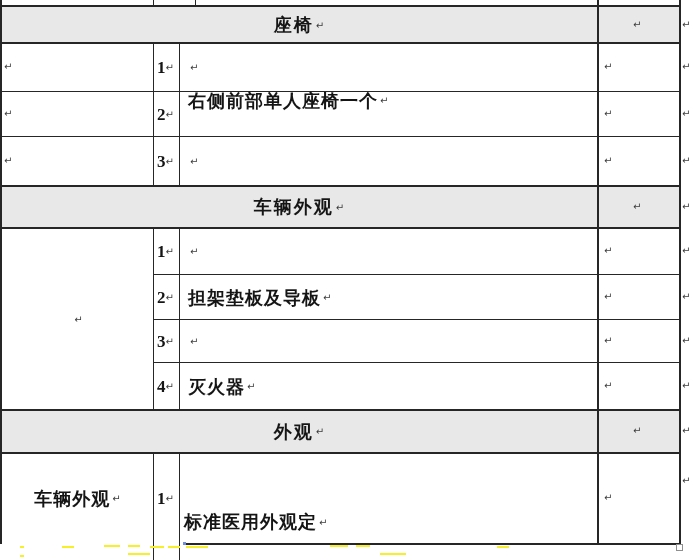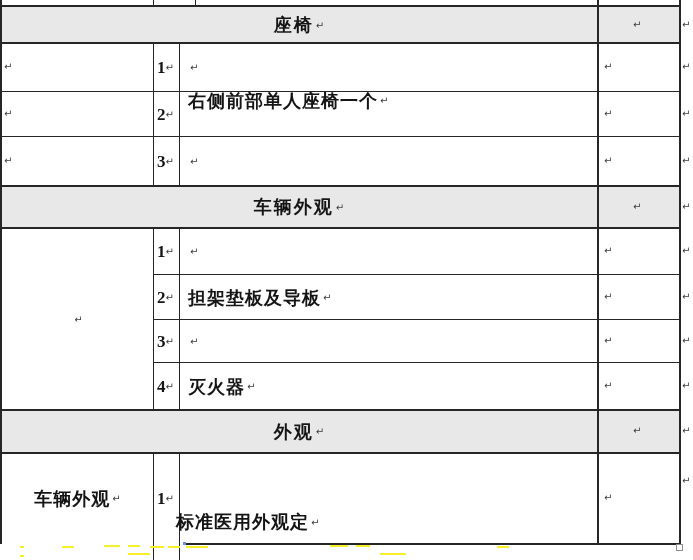--- a/index.html
+++ b/index.html
@@ -133,21 +133,21 @@
       <span class="pm inl">↵</span>
     </div>
   <div class="cell" style="left:188px;top:320px;width:404px;height:43px">
       <span class="pm inl">↵</span>
     </div>
   <div class="cell" style="left:188px;top:363px;width:404px;height:47px">
       <span class="zh">灭火器</span>
       <span class="pm inl">↵</span>
     </div>
 
-  <div class="cell" style="left:176px;top:508px;width:412px;height:28px">
+  <div class="cell" style="left:184px;top:508px;width:412px;height:28px">
       <span class="zh">标准医用外观定</span>
       <span class="pm inl">↵</span>
     </div>
 
   <span class="pma" style="left:633px;top:17px">↵</span>
   <span class="pma" style="left:604px;top:59px">↵</span>
   <span class="pma" style="left:604px;top:106px">↵</span>
   <span class="pma" style="left:604px;top:153px">↵</span>
   <span class="pma" style="left:633px;top:199px">↵</span>
   <span class="pma" style="left:604px;top:243px">↵</span>

